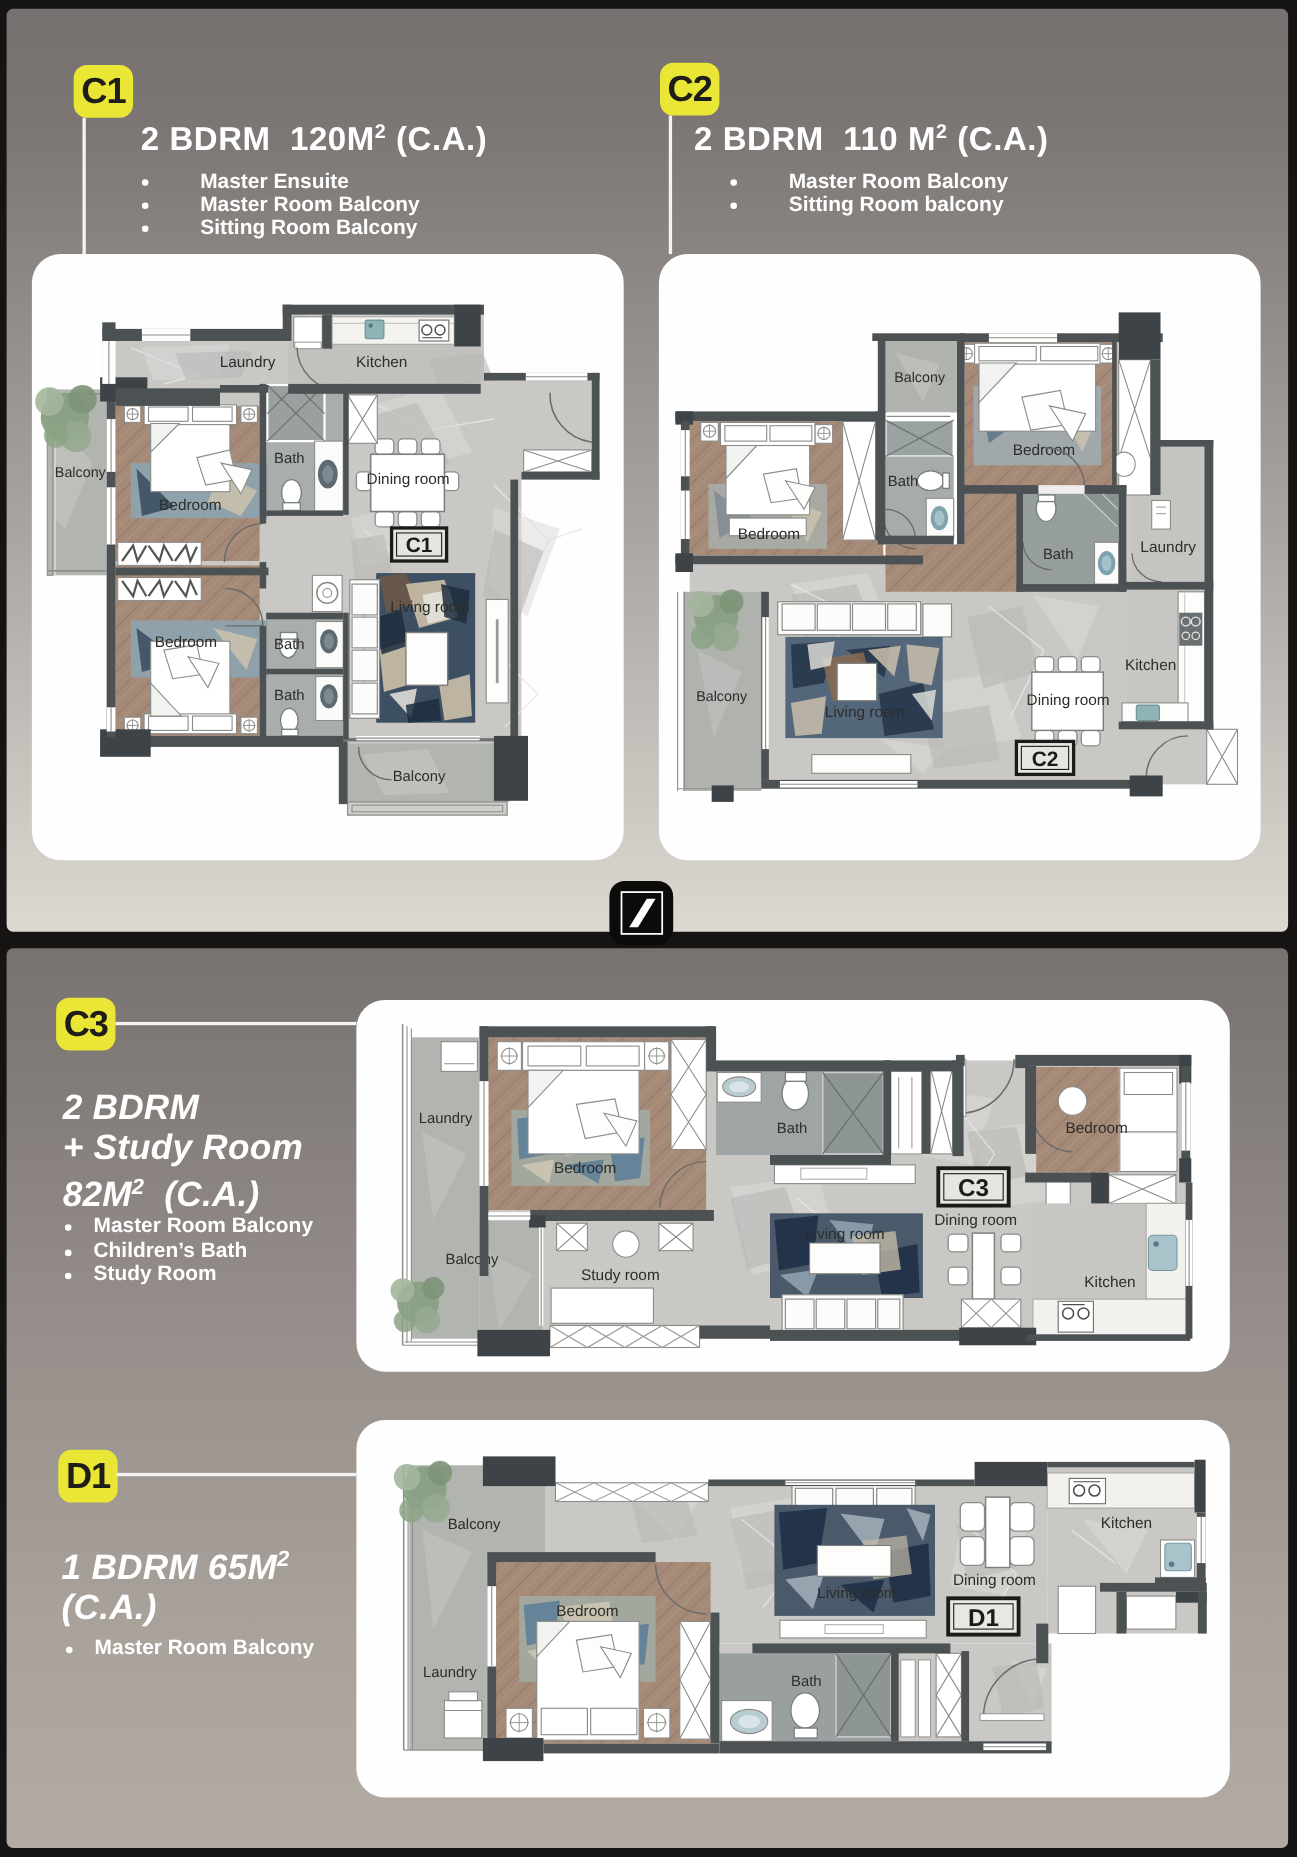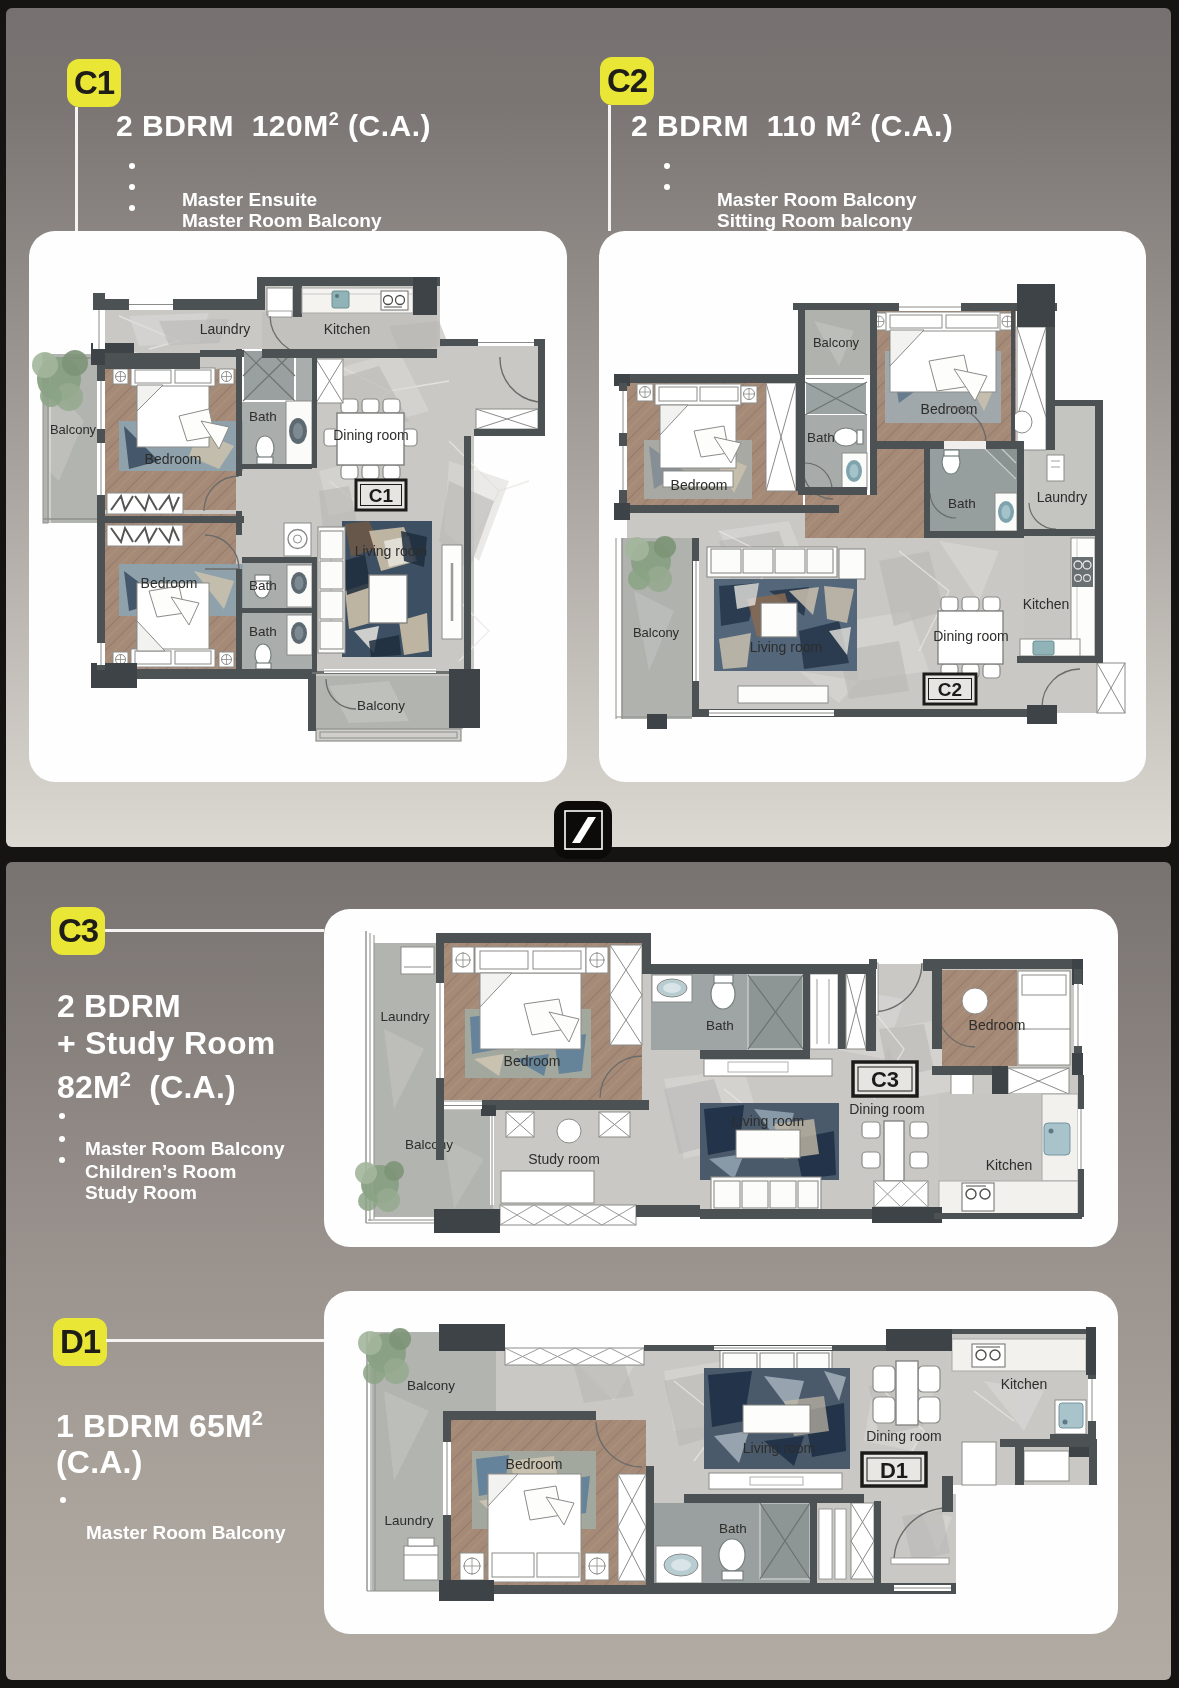--- a/index.html
+++ b/index.html
@@ -7,37 +7,37 @@
 .panel{position:absolute;left:6px;width:1165px;border-radius:6px;}
 #ptop{top:8px;height:839px;background:linear-gradient(180deg,#767170 0%,#7b7673 12%,#a8a39e 55%,#dcd8d2 100%);}
 #pbot{top:862px;height:818px;background:linear-gradient(180deg,#787270 0%,#948d89 40%,#a9a29b 75%,#b2aba4 100%);}
 .card{position:absolute;background:#fefefe;border-radius:26px;}
 .badge{position:absolute;width:54px;height:48px;background:#eae636;border-radius:12px;color:#1e1d18;font-weight:bold;font-size:33px;text-align:center;line-height:48px;letter-spacing:-1px;}
 .vline{position:absolute;width:3px;background:#f5f4f2;}
 .hline{position:absolute;height:3px;background:#f5f4f2;}
 .title{position:absolute;color:#fff;font-weight:bold;font-size:30px;letter-spacing:.5px;white-space:nowrap;}
 .title sup{font-size:18px;}
 svg text{font-family:"Liberation Sans",sans-serif;}
-.b{position:absolute;color:#fff;font-weight:bold;font-size:19px;white-space:nowrap;margin-top:34px;}
+.b{position:absolute;color:#fff;font-weight:bold;font-size:19px;white-space:nowrap;}
 .dot{position:absolute;width:6px;height:6px;border-radius:3px;background:#fff;}
-.bigtitle{position:absolute;color:#fff;font-weight:bold;font-size:32px;line-height:36.5px;letter-spacing:.2px;}
+.bigtitle{position:absolute;color:#fff;font-weight:bold;font-size:32px;line-height:36.5px;letter-spacing:.2px;font-style:italic;}
 .bigtitle sup{font-size:20px;}
 </style>
 </head>
 <body>
 
 <div class="panel" id="ptop"></div>
 
 <div class="panel" id="pbot"></div>
 
 <div class="badge" style="left:67px;top:59px;">C1</div>
 
 <div class="vline" style="left:75px;top:107px;height:124px;"></div>
 
-<div class="title" style="left:116px;top:109px;">2 BDRM&nbsp; 120M<sup>2</sup> (C.A.)</div>
+<div class="title" style="left:128px;top:109px;">2 BDRM&nbsp; 120M<sup>2</sup> (C.A.)</div>
 
 <div class="dot" style="left:129px;top:163px;"></div>
 <div class="b" style="left:182px;top:155px;">Master Ensuite</div>
 
 <div class="dot" style="left:129px;top:184px;"></div>
 <div class="b" style="left:182px;top:176px;">Master Room Balcony</div>
 
 <div class="dot" style="left:129px;top:205px;"></div>
 <div class="b" style="left:182px;top:197px;">Sitting Room Balcony</div>
 
@@ -688,21 +688,21 @@
 <div class="badge" style="left:51px;top:907px;">C3</div>
 
 <div class="hline" style="left:105px;top:929px;width:219px;"></div>
 
 <div class="bigtitle" style="left:57px;top:988px;">2 BDRM<br>+ Study Room<br>82M<sup>2</sup>&nbsp; (C.A.)</div>
 
 <div class="dot" style="left:59px;top:1113px;"></div>
 <div class="b" style="left:85px;top:1104px;">Master Room Balcony</div>
 
 <div class="dot" style="left:59px;top:1136px;"></div>
-<div class="b" style="left:85px;top:1127px;">Children’s Room</div>
+<div class="b" style="left:85px;top:1127px;">Children’s Bath</div>
 
 <div class="dot" style="left:59px;top:1157px;"></div>
 <div class="b" style="left:85px;top:1148px;">Study Room</div>
 
 <div class="card" style="left:324px;top:909px;width:794px;height:338px;" id="cardC3">
 <svg width="794" height="338" viewBox="0 0 794 338">
 
 <polygon points="112,28 325,28 325,60 545,60 545,55 758,55 758,308 112,308" fill="#c9c8c5"></polygon>
 
 <g fill="#dcdbd8" opacity=".55">

